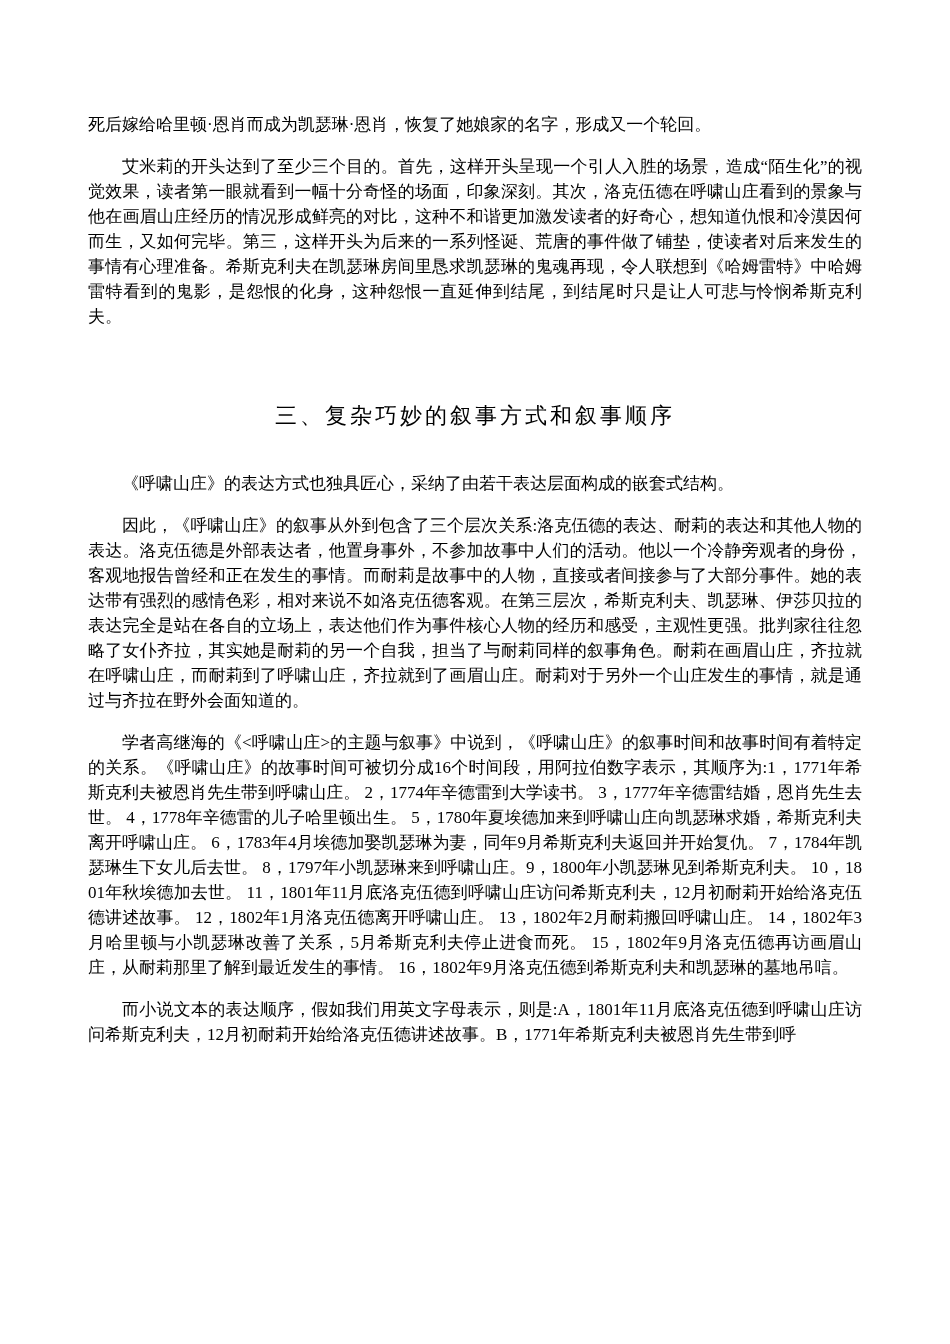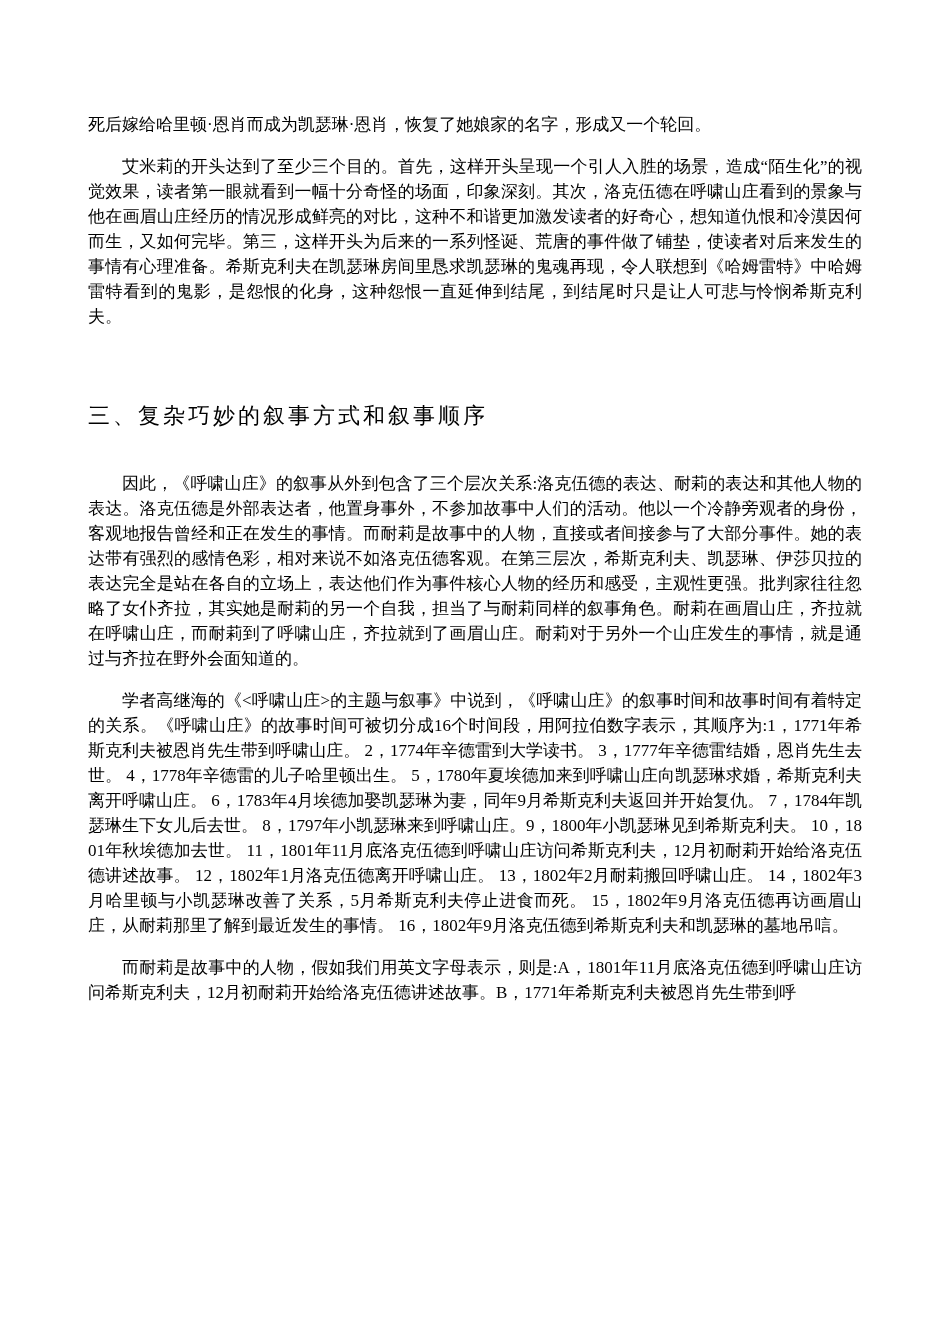--- a/index.html
+++ b/index.html
@@ -28,36 +28,38 @@
     margin: 0 0 17px 0;
     word-break: break-all;
   }
   .indent {
     text-indent: 2em;
     margin-top: 6px;
   }
   .section-heading {
     font-size: 22px;
     font-weight: 400;
+    text-align: center;
     letter-spacing: 3px;
     margin: 72px 0 40px 0;
   }
 </style>
 </head>
 <body>
 
 <div class="page">
 
   <p class="para">死后嫁给哈里顿·恩肖而成为凯瑟琳·恩肖，恢复了她娘家的名字，形成又一个轮回。</p>
 
   <p class="para indent">艾米莉的开头达到了至少三个目的。首先，这样开头呈现一个引人入胜的场景，造成“陌生化”的视觉效果，读者第一眼就看到一幅十分奇怪的场面，印象深刻。其次，洛克伍德在呼啸山庄看到的景象与他在画眉山庄经历的情况形成鲜亮的对比，这种不和谐更加激发读者的好奇心，想知道仇恨和冷漠因何而生，又如何完毕。第三，这样开头为后来的一系列怪诞、荒唐的事件做了铺垫，使读者对后来发生的事情有心理准备。希斯克利夫在凯瑟琳房间里恳求凯瑟琳的鬼魂再现，令人联想到《哈姆雷特》中哈姆雷特看到的鬼影，是怨恨的化身，这种怨恨一直延伸到结尾，到结尾时只是让人可悲与怜悯希斯克利夫。</p>
 
   <h2 class="section-heading">三、复杂巧妙的叙事方式和叙事顺序</h2>
 
+  <p class="para indent">《呼啸山庄》的表达方式也独具匠心，采纳了由若干表达层面构成的嵌套式结构。</p>
 
 
   <p class="para indent">因此，《呼啸山庄》的叙事从外到包含了三个层次关系:洛克伍德的表达、耐莉的表达和其他人物的表达。洛克伍德是外部表达者，他置身事外，不参加故事中人们的活动。他以一个冷静旁观者的身份，客观地报告曾经和正在发生的事情。而耐莉是故事中的人物，直接或者间接参与了大部分事件。她的表达带有强烈的感情色彩，相对来说不如洛克伍德客观。在第三层次，希斯克利夫、凯瑟琳、伊莎贝拉的表达完全是站在各自的立场上，表达他们作为事件核心人物的经历和感受，主观性更强。批判家往往忽略了女仆齐拉，其实她是耐莉的另一个自我，担当了与耐莉同样的叙事角色。耐莉在画眉山庄，齐拉就在呼啸山庄，而耐莉到了呼啸山庄，齐拉就到了画眉山庄。耐莉对于另外一个山庄发生的事情，就是通过与齐拉在野外会面知道的。</p>
 
   <p class="para indent">学者高继海的《&lt;呼啸山庄&gt;的主题与叙事》中说到，《呼啸山庄》的叙事时间和故事时间有着特定的关系。《呼啸山庄》的故事时间可被切分成16个时间段，用阿拉伯数字表示，其顺序为:1，1771年希斯克利夫被恩肖先生带到呼啸山庄。 2，1774年辛德雷到大学读书。 3，1777年辛德雷结婚，恩肖先生去世。 4，1778年辛德雷的儿子哈里顿出生。 5，1780年夏埃德加来到呼啸山庄向凯瑟琳求婚，希斯克利夫离开呼啸山庄。 6，1783年4月埃德加娶凯瑟琳为妻，同年9月希斯克利夫返回并开始复仇。 7，1784年凯瑟琳生下女儿后去世。 8，1797年小凯瑟琳来到呼啸山庄。9，1800年小凯瑟琳见到希斯克利夫。 10，1801年秋埃德加去世。 11，1801年11月底洛克伍德到呼啸山庄访问希斯克利夫，12月初耐莉开始给洛克伍德讲述故事。 12，1802年1月洛克伍德离开呼啸山庄。 13，1802年2月耐莉搬回呼啸山庄。 14，1802年3月哈里顿与小凯瑟琳改善了关系，5月希斯克利夫停止进食而死。 15，1802年9月洛克伍德再访画眉山庄，从耐莉那里了解到最近发生的事情。 16，1802年9月洛克伍德到希斯克利夫和凯瑟琳的墓地吊唁。</p>
 
-  <p class="para indent">而耐莉是故事中的人物，假如我们用英文字母表示，则是:A，1801年11月底洛克伍德到呼啸山庄访问希斯克利夫，12月初耐莉开始给洛克伍德讲述故事。B，1771年希斯克利夫被恩肖先生带到呼</p>
+  <p class="para indent">而小说文本的表达顺序，假如我们用英文字母表示，则是:A，1801年11月底洛克伍德到呼啸山庄访问希斯克利夫，12月初耐莉开始给洛克伍德讲述故事。B，1771年希斯克利夫被恩肖先生带到呼</p>
 
 </div>
 
 </body></html>

